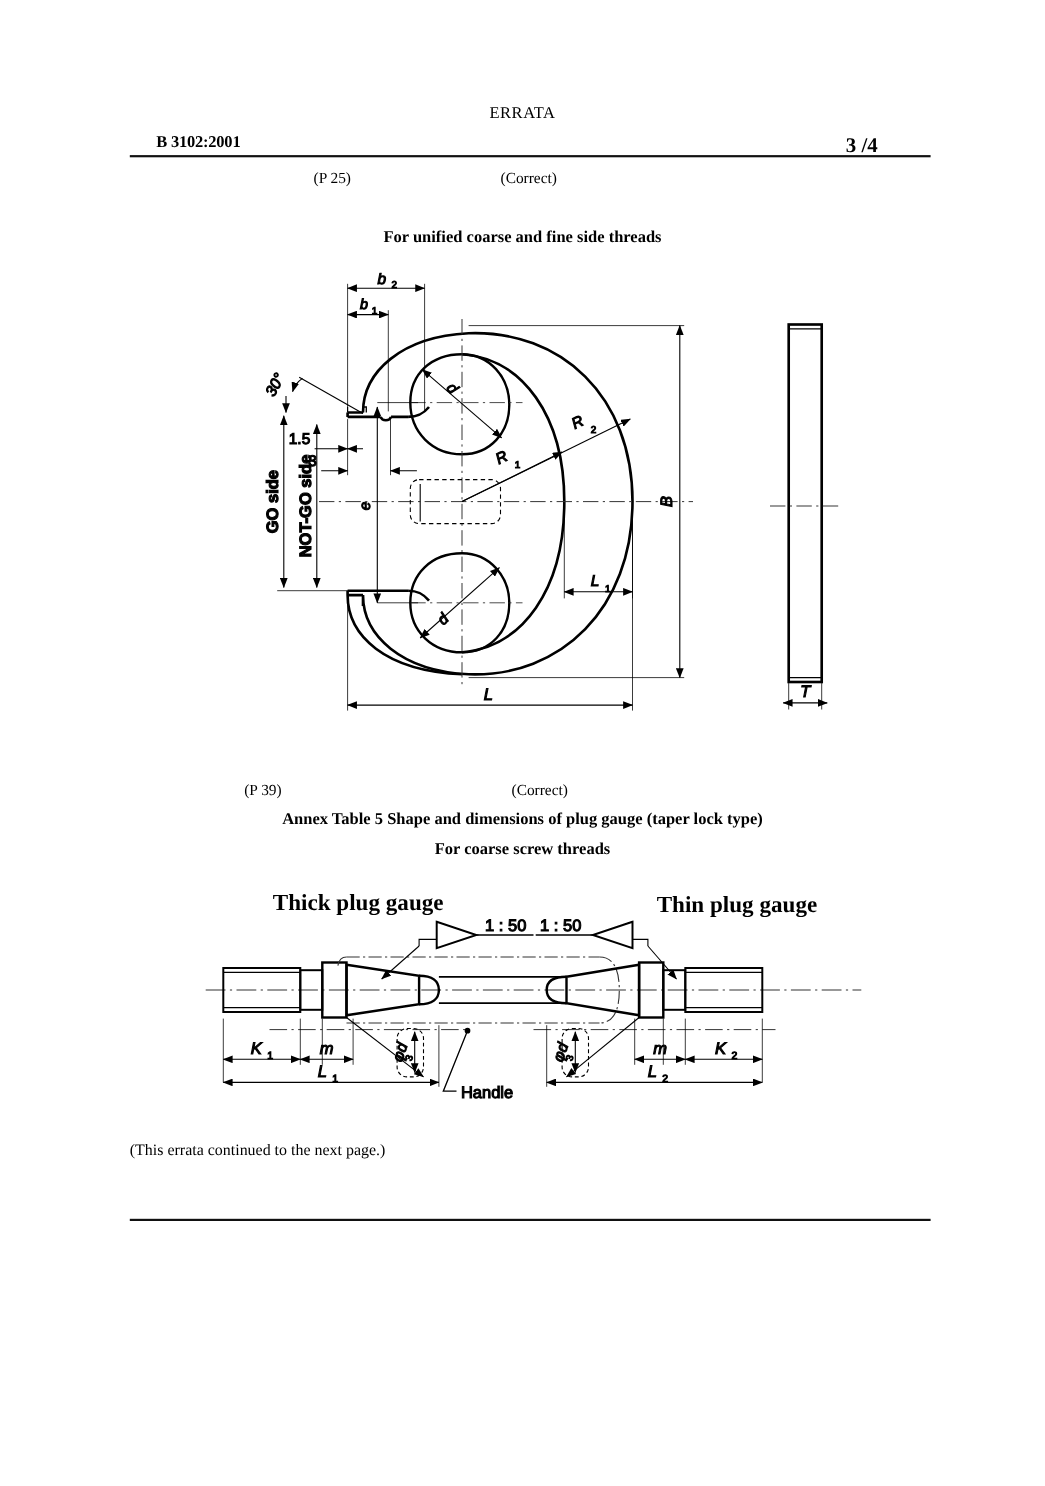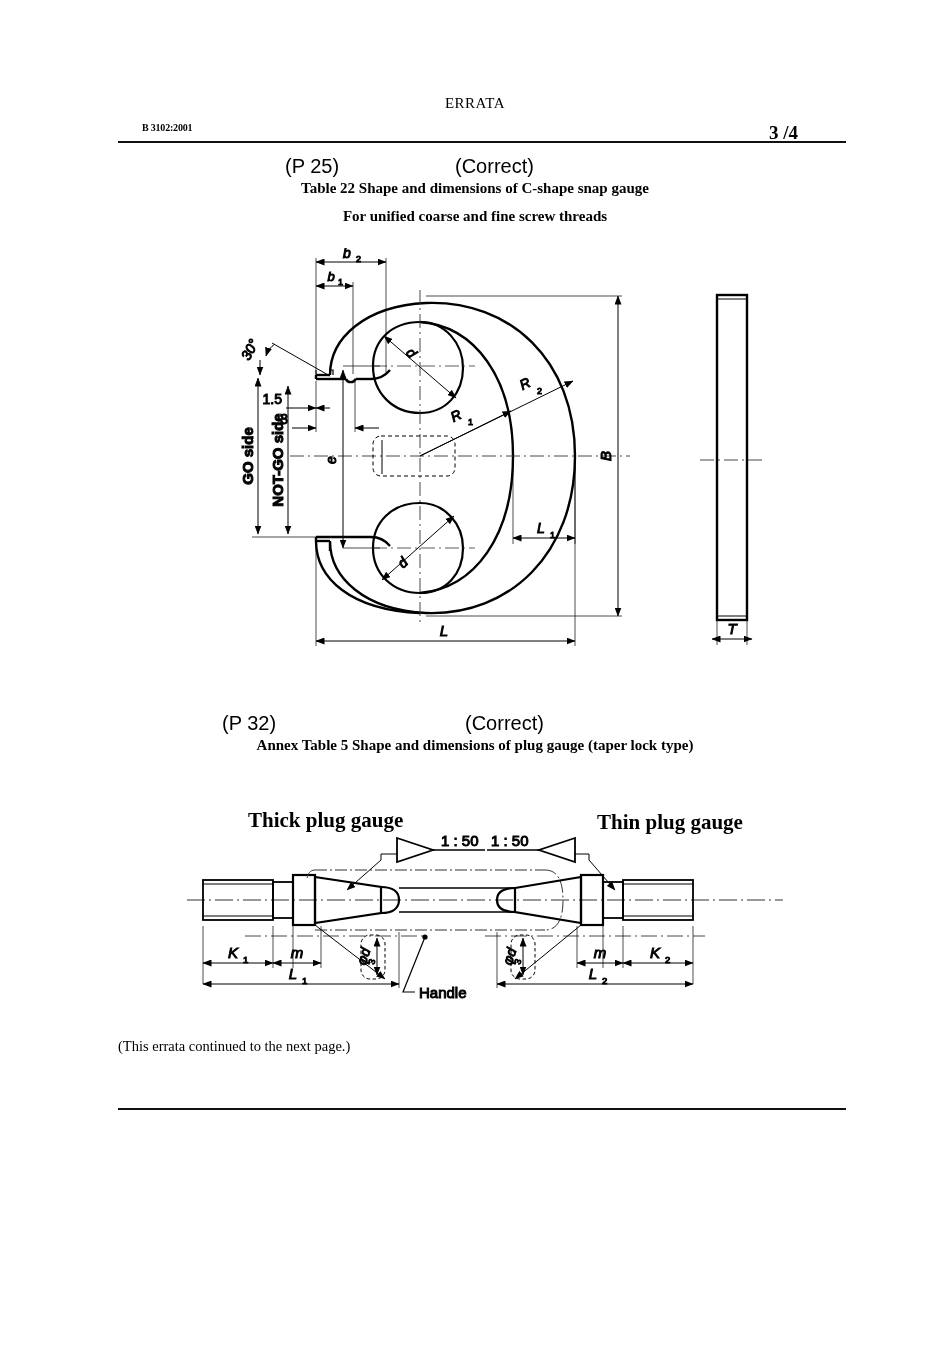--- a/index.html
+++ b/index.html
@@ -12,32 +12,32 @@
 
   
   .errata-title{
     position:absolute;left:0;right:0;top:95px;text-align:center;
     font-family:"Liberation Serif",serif;font-size:15px;letter-spacing:.5px;
   }
   .hdr-row{
     position:absolute;left:118px;top:122px;width:728px;height:22px;
   }
   .hdr-left{
-    position:absolute;left:24px;top:0;font-weight:bold;font-size:10px;
+    position:absolute;left:24px;top:0;font-weight:bold;font-size:15px;
     font-family:"Liberation Serif",serif;letter-spacing:-.2px;
   }
   .hdr-right{
     position:absolute;right:48px;top:0;font-weight:bold;font-size:19px;
   }
   .rule{position:absolute;background:#111;}
   .rule-top{left:118px;top:141px;width:728px;height:2.2px;}
   .rule-bottom{left:118px;top:1108px;width:728px;height:1.8px;}
 
   
-  .pnote{position:absolute;font-size:20px;font-family:Liberation Sans, sans-serif;}
+  .pnote{position:absolute;font-size:14px;font-family:Liberation Serif, serif;}
   .cap{position:absolute;left:0;right:0;text-align:center;font-weight:bold;font-size:15px;}
 
   .s1-p{left:285px;top:155px;}
   .s1-c{left:455px;top:155px;}
   .s1-t1{top:180px;}
   .s1-t2{top:208px;}
 
   .s2-p{left:222px;top:712px;}
   .s2-c{left:465px;top:712px;}
   .s2-t1{top:737px;}
@@ -62,22 +62,21 @@
   <div class="errata-title">ERRATA</div>
 
   <div class="hdr-row">
     <div class="hdr-left">B 3102:2001</div>
     <div class="hdr-right">3 /4</div>
   </div>
   <div class="rule rule-top"></div>
 
   <div class="pnote s1-p">(P 25)</div>
   <div class="pnote s1-c">(Correct)</div>
-  <div class="cap s1-t1">Table 22 Shape and dimensions of C-shape snap gauge</div>
-  <div class="cap s1-t2">For unified coarse and fine screw threads</div>
+  <div class="cap s1-t2">For unified coarse and fine side threads</div>
 
   <div class="fig" style="left:230px;top:248px;">
     <svg width="430" height="420" viewBox="0 0 430 420">
       <defs>
         <marker id="ah" markerWidth="9" markerHeight="7" refX="8.5" refY="3.5" orient="auto">
           <path d="M0,0 L9,3.5 L0,7 z" fill="#000"></path>
         </marker>
         <marker id="ahs" markerWidth="9" markerHeight="7" refX="0.5" refY="3.5" orient="auto">
           <path d="M9,0 L0,3.5 L9,7 z" fill="#000"></path>
         </marker>
@@ -228,23 +227,24 @@
         <line x1="10" y1="195" x2="74" y2="195" stroke="#333" stroke-width="0.9" stroke-dasharray="14,4,2,4"></line>
 
         <line x1="22" y1="374" x2="62" y2="374" stroke-width="1" marker-start="url(#ahs2)" marker-end="url(#ah2)"></line>
         <line x1="27" y1="356" x2="27" y2="380" stroke-width="0.7"></line>
         <line x1="57" y1="356" x2="57" y2="380" stroke-width="0.7"></line>
         <text x="42" y="369" font-size="15" font-style="italic" text-anchor="middle">T</text>
       </g>
     </svg>
   </div>
 
-  <div class="pnote s2-p">(P 32)</div>
+  <div class="pnote s2-p">(P 39)</div>
   <div class="pnote s2-c">(Correct)</div>
   <div class="cap s2-t1">Annex Table 5 Shape and dimensions of plug gauge (taper lock type)</div>
+  <div class="cap s2-t2">For coarse screw threads</div>
 
   <div class="subcap sub-thick">Thick plug gauge</div>
   <div class="subcap sub-thin">Thin plug gauge</div>
 
   <div class="fig" style="left:185px;top:832px;">
     <svg width="600" height="200" viewBox="0 0 600 200">
       <defs>
         <marker id="p-ah" markerWidth="9" markerHeight="7" refX="8.5" refY="3.5" orient="auto">
           <path d="M0,0 L9,3.5 L0,7 z" fill="#000"></path>
         </marker>

